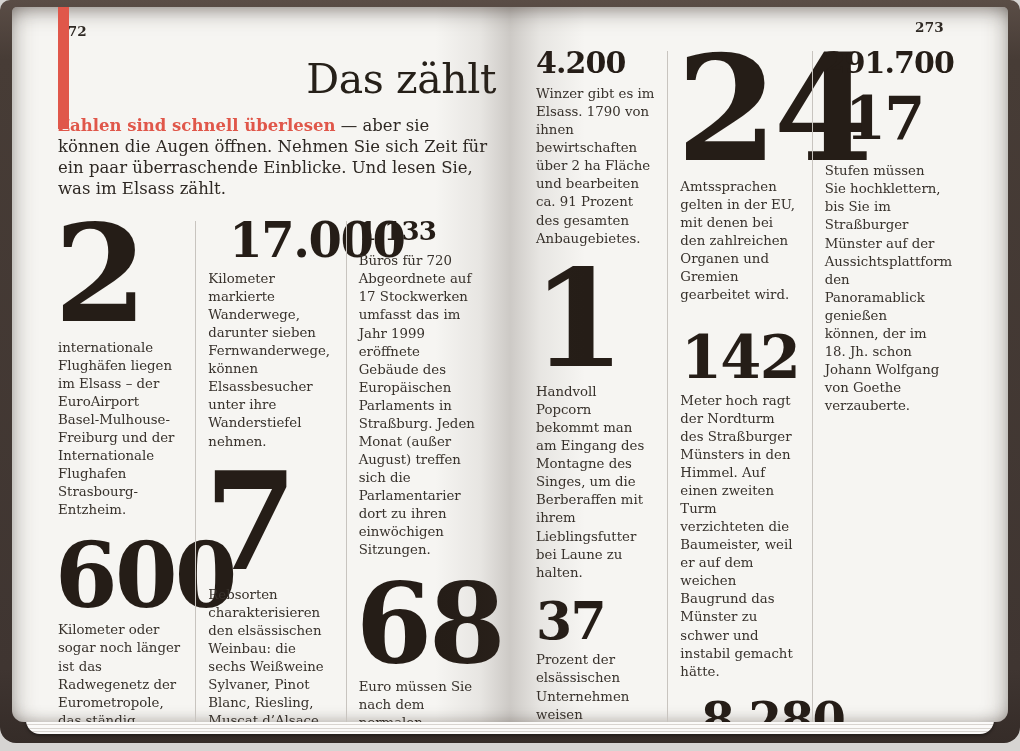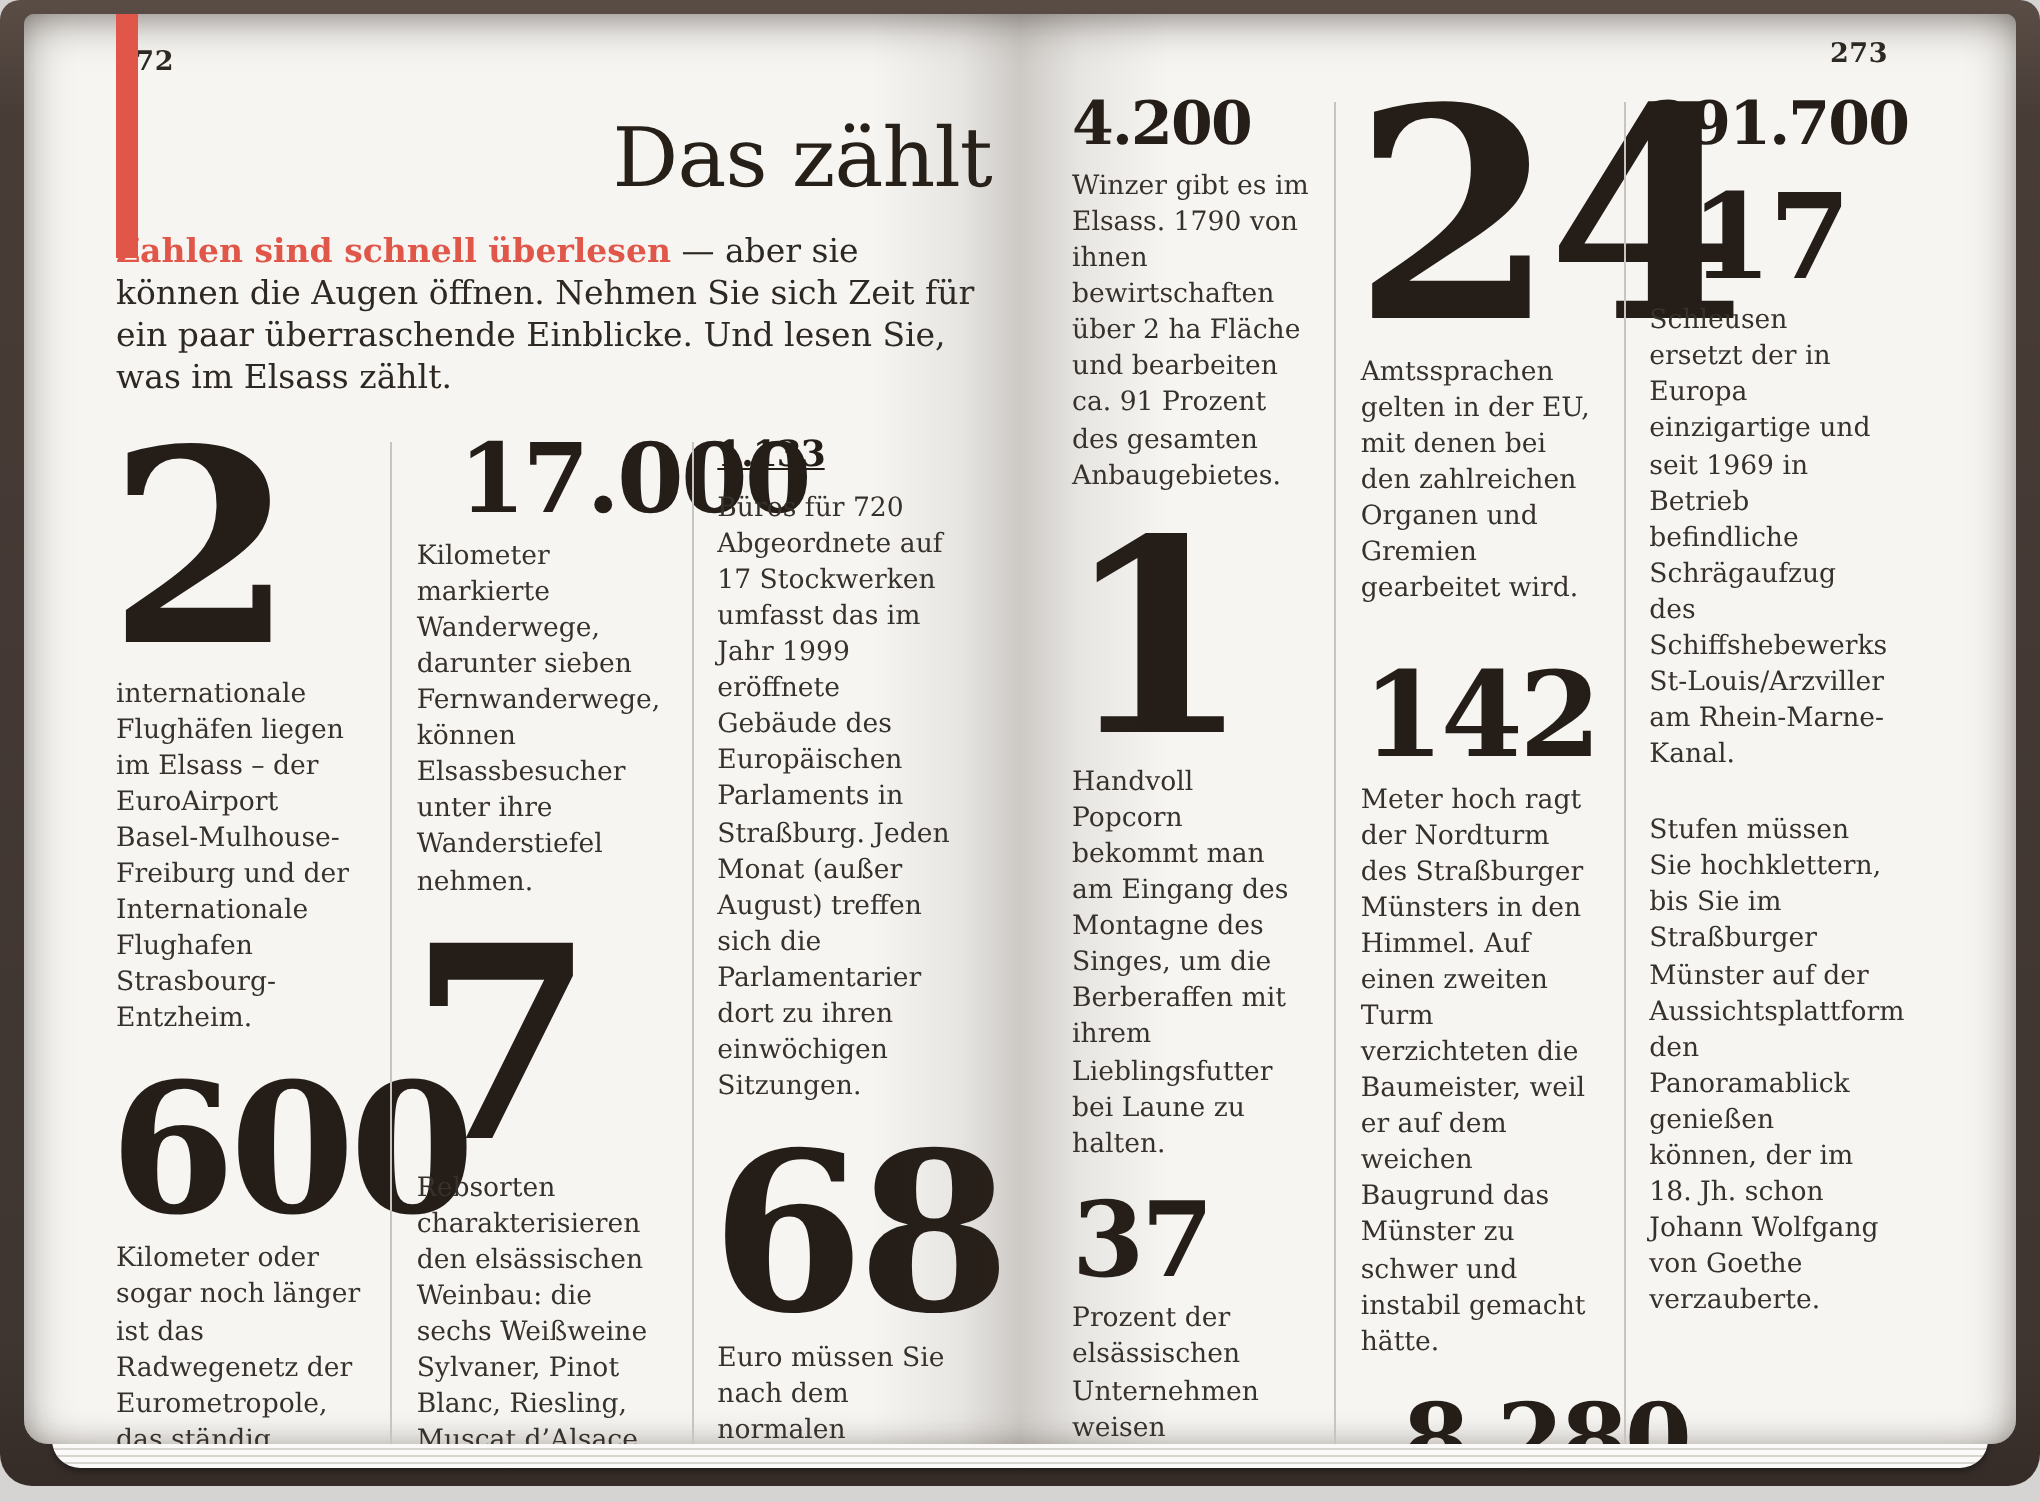--- a/index.html
+++ b/index.html
@@ -49,21 +49,21 @@
   .num { font-weight:bold; color:#251d17; line-height:.80; letter-spacing:-0.03em; margin-bottom:10px; }
   .g0 { font-size:146px; margin-left:-4px; }
   .g1 { font-size:134px; margin-left:-4px; }
   .g2 { font-size:110px; margin-left:-3px; }
   .g3 { font-size:90px;  margin-left:-3px; }
   .m1 { font-size:59px;text-align:center; }
   .m2 { font-size:52px; }
   .m3 { font-size:48px;margin-left:21px; }
   .m4 { font-size:30px; }
   .s1 { font-size:30px; }
-  .s2 { font-size:18px;text-decoration:underline; }
+  .s2 { font-size:26px; }
 
   .desc { font-size:13.3px; line-height:1.36; color:#37312b; margin-bottom:18px; }
   .mt-sm { margin-top:10px; } .mt-md { margin-top:20px; } .mt-lg { margin-top:30px; }
 </style>
 </head>
 <body>
 
 <div class="book">
   <div class="page-stack"></div>
   <div class="pages">
@@ -141,21 +141,20 @@
             <div class="num m3">8.280</div>
 
           </div>
         </div>
         <div class="col">
           <div class="stat">
             <div class="num m4">291.700</div>
           </div>
           <div class="stat mt-md">
             <div class="num m1">17</div>
-            <div class="desc">Schleusen ersetzt der in Europa einzigartige und seit 1969 in Betrieb befindliche Schrägaufzug des Schiffshebewerks St-Louis/Arzviller am Rhein-Marne-Kanal.</div>
           </div>
           <div class="stat mt-md">
             <div class="desc">Stufen müssen Sie hochklettern, bis Sie im Straßburger Münster auf der Aussichtsplattform den Panoramablick genießen können, der im 18. Jh. schon Johann Wolfgang von Goethe verzauberte.</div>
           </div>
 
         </div>
       </div>
     </div>
 
     <div class="spine-shadow"></div>

